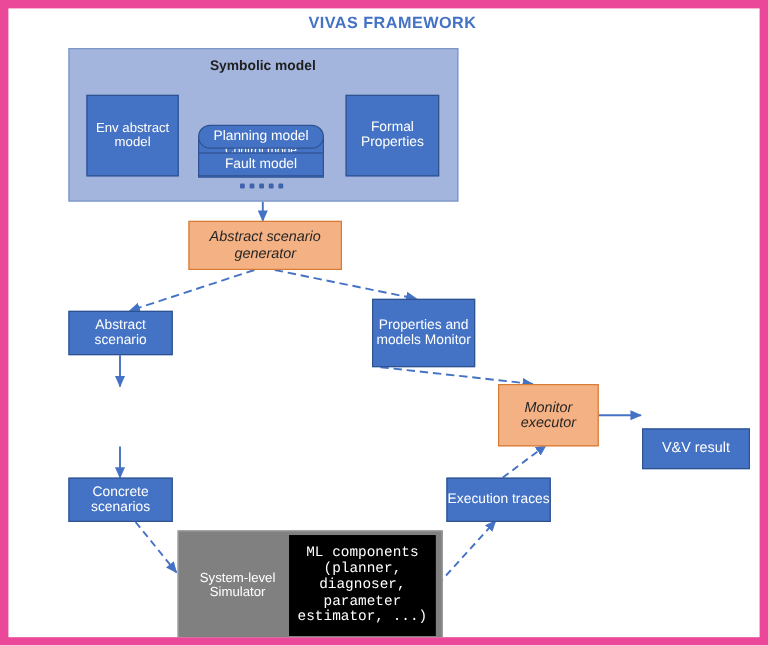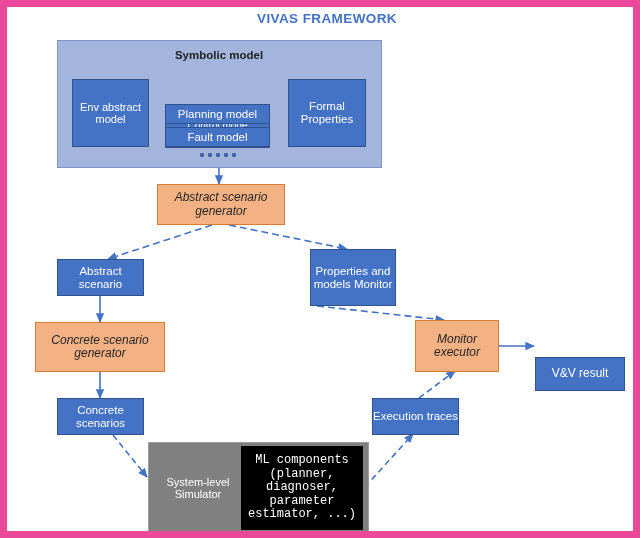--- a/index.html
+++ b/index.html
@@ -135,41 +135,40 @@
   </svg>
 
   <div class="container-blue" style="left:50px; top:33px; width:325px; height:128px;"></div>
 
   <div class="node plain-label" style="left:122px; top:40px; width:180px; height:16px; font-size:11.5px; font-weight:bold;">Symbolic model</div>
 
   <div class="node blue-box" style="left:65px; top:72px; width:77px; height:68px; font-size:11px;">Env abstract model</div>
 
   <div class="node blue-box" style="left:158px; top:59px; width:105px; height:34px; font-size:10px;margin-top:48px;">Control mode transitions</div>
 
-  <div class="node blue-box" style="left:158px; top:97px; width:105px; height:20px; font-size:11.5px;">Planning model</div>
+  <div class="node blue-box" style="left:158px; top:97px; width:105px; height:20px; font-size:11.5px;border-radius:10px;">Planning model</div>
 
   <div class="node blue-box" style="left:158px; top:120px; width:105px; height:20px; font-size:11.5px;">Fault model</div>
 
   <div class="dots" style="left:158px; top:144px; width:105px; height:8px;">
     <span></span>
       <span></span>
       <span></span>
       <span></span>
       <span></span>
   </div>
 
   <div class="node blue-box" style="left:281px; top:72px; width:78px; height:68px; font-size:11.5px;">Formal Properties</div>
 
   <div class="node orange-box" style="left:150px; top:177px; width:128px; height:41px; font-size:12px;">Abstract scenario generator</div>
 
   <div class="node blue-box" style="left:50px; top:252px; width:87px; height:37px; font-size:11.5px;">Abstract scenario</div>
 
   <div class="node blue-box" style="left:303px; top:242px; width:86px; height:57px; font-size:11.5px;">Properties and models Monitor</div>
 
-  <div class="node orange-box" style="left:28px; top:315px; width:130px; height:50px; font-size:12px;">Concrete scenario generator</div>
 
   <div class="node orange-box" style="left:408px; top:313px; width:84px; height:52px; font-size:12px;">Monitor executor</div>
 
   <div class="node blue-box" style="left:528px; top:322px; width:90px; height:34px; font-size:12px;margin-top:28px;">V&amp;V result</div>
 
   <div class="node blue-box" style="left:50px; top:391px; width:87px; height:37px; font-size:11.5px;">Concrete scenarios</div>
 
   <div class="node blue-box" style="left:365px; top:391px; width:87px; height:37px; font-size:11.5px;">Execution traces</div>
 
   <div class="node gray-box" style="left:141px; top:435px; width:221px; height:92px; align-items:center; justify-content:flex-start;">

